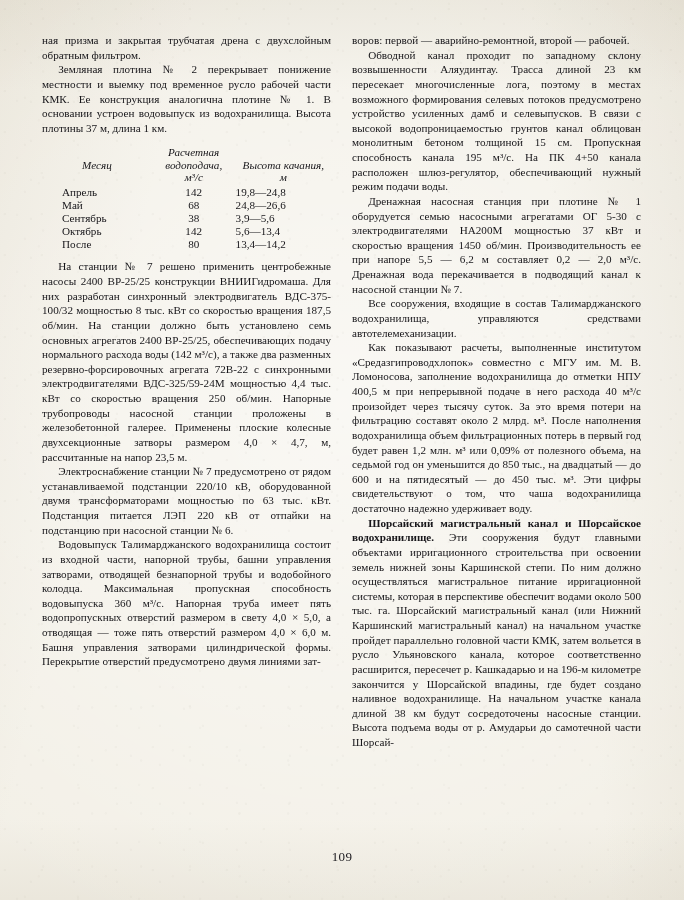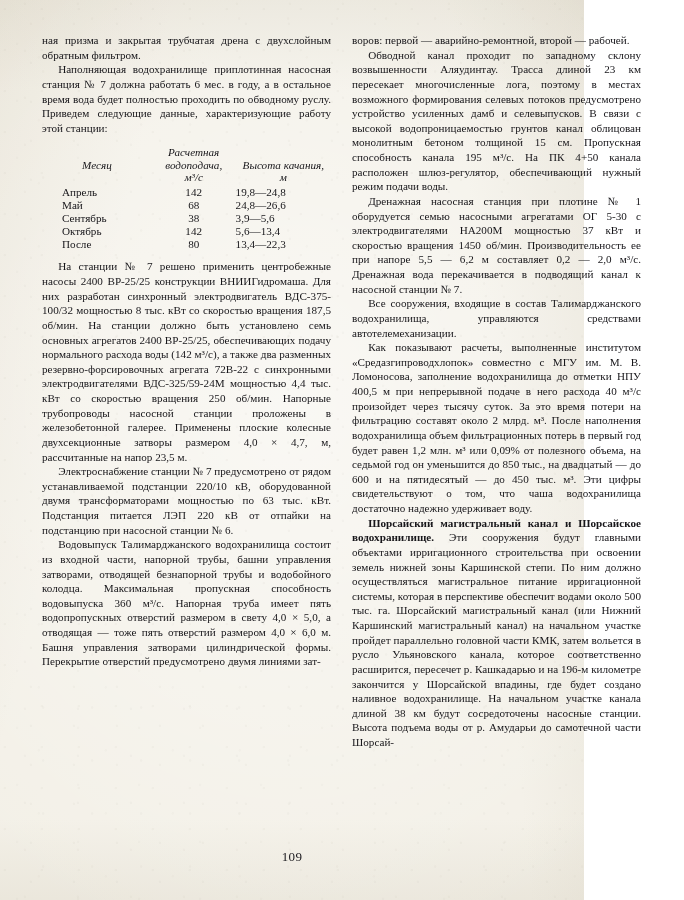--- a/index.html
+++ b/index.html
@@ -10,21 +10,21 @@
   body {
     width: 684px;
     height: 900px;
     overflow: hidden;
     font-family: "Liberation Serif", "DejaVu Serif", serif;
   }
 
   
   .page {
     position: relative;
-    width: 584px;
+    width: 684px;
     height: 900px;
     background: #f3f0e7;
     background-image:
       radial-gradient(ellipse 120% 90% at 50% 45%, rgba(255,255,255,0.55) 0%, rgba(255,255,255,0) 70%),
       linear-gradient(103deg, rgba(214,206,188,0.30) 0%, rgba(0,0,0,0) 22%),
       linear-gradient(265deg, rgba(206,198,180,0.26) 0%, rgba(0,0,0,0) 20%),
       linear-gradient(180deg, rgba(205,198,180,0.26) 0%, rgba(0,0,0,0) 10%),
       linear-gradient(0deg, rgba(205,198,180,0.22) 0%, rgba(0,0,0,0) 9%);
     box-sizing: border-box;
   }
@@ -113,22 +113,22 @@
 
 <div class="page">
   <div class="grain"></div>
 
   <div class="text-body">
 
     <div class="col">
 
       <p class="noindent">ная призма и закрытая трубчатая дрена с двухслойным обратным фильтром.</p>
 
+      <p>Земляная плотина № 2 перекрывает понижение местности и выемку под временное русло рабочей части КМК. Ее конструкция аналогична плотине № 1. В основании устроен водовыпуск из водохранилища. Высота плотины 37 м, длина 1 км.</p>
 
-      <p>Наполняющая водохранилище приплотинная насосная станция № 7 должна работать 6 мес. в году, а в остальное время вода будет полностью проходить по обводному руслу. Приведем следующие данные, характеризующие работу этой станции:</p>
 
       <table class="tbl">
         <thead>
           <tr>
             <th class="c-month">Месяц</th>
             <th class="c-flow">
               <span>Расчетная водоподача,</span><br>
               <span class="u">м³/с</span>
             </th>
             <th class="c-head">
@@ -154,21 +154,21 @@
             <td class="head">3,9—5,6</td>
           </tr>
           <tr>
             <td class="month">Октябрь</td>
             <td class="flow">142</td>
             <td class="head">5,6—13,4</td>
           </tr>
           <tr>
             <td class="month">После</td>
             <td class="flow">80</td>
-            <td class="head">13,4—22,3</td>
+            <td class="head">13,4—14,2</td>
           </tr>
         </tbody>
       </table>
 
       <p>На станции № 7 решено применить центробежные насосы 2400 ВР-25/25 конструкции ВНИИГидромаша. Для них разработан синхронный электродвигатель ВДС-375-100/32 мощностью 8 тыс. кВт со скоростью вращения 187,5 об/мин. На станции должно быть установлено семь основных агрегатов 2400 ВР-25/25, обеспечивающих подачу нормального расхода воды (142 м³/с), а также два разменных резервно-форсировочных агрегата 72В-22 с синхронными электродвигателями ВДС-325/59-24М мощностью 4,4 тыс. кВт со скоростью вращения 250 об/мин. Напорные трубопроводы насосной станции проложены в железобетонной галерее. Применены плоские колесные двухсекционные затворы размером 4,0 × 4,7, м, рассчитанные на напор 23,5 м.</p>
 
       <p>Электроснабжение станции № 7 предусмотрено от рядом устанавливаемой подстанции 220/10 кВ, оборудованной двумя трансформаторами мощностью по 63 тыс. кВт. Подстанция питается ЛЭП 220 кВ от отпайки на подстанцию при насосной станции № 6.</p>
 
       <p>Водовыпуск Талимарджанского водохранилища состоит из входной части, напорной трубы, башни управления затворами, отводящей безнапорной трубы и водобойного колодца. Максимальная пропускная способность водовыпуска 360 м³/с. Напорная труба имеет пять водопропускных отверстий размером в свету 4,0 × 5,0, а отводящая — тоже пять отверстий размером 4,0 × 6,0 м. Башня управления затворами цилиндрической формы. Перекрытие отверстий предусмотрено двумя линиями зат-</p>
     </div>

